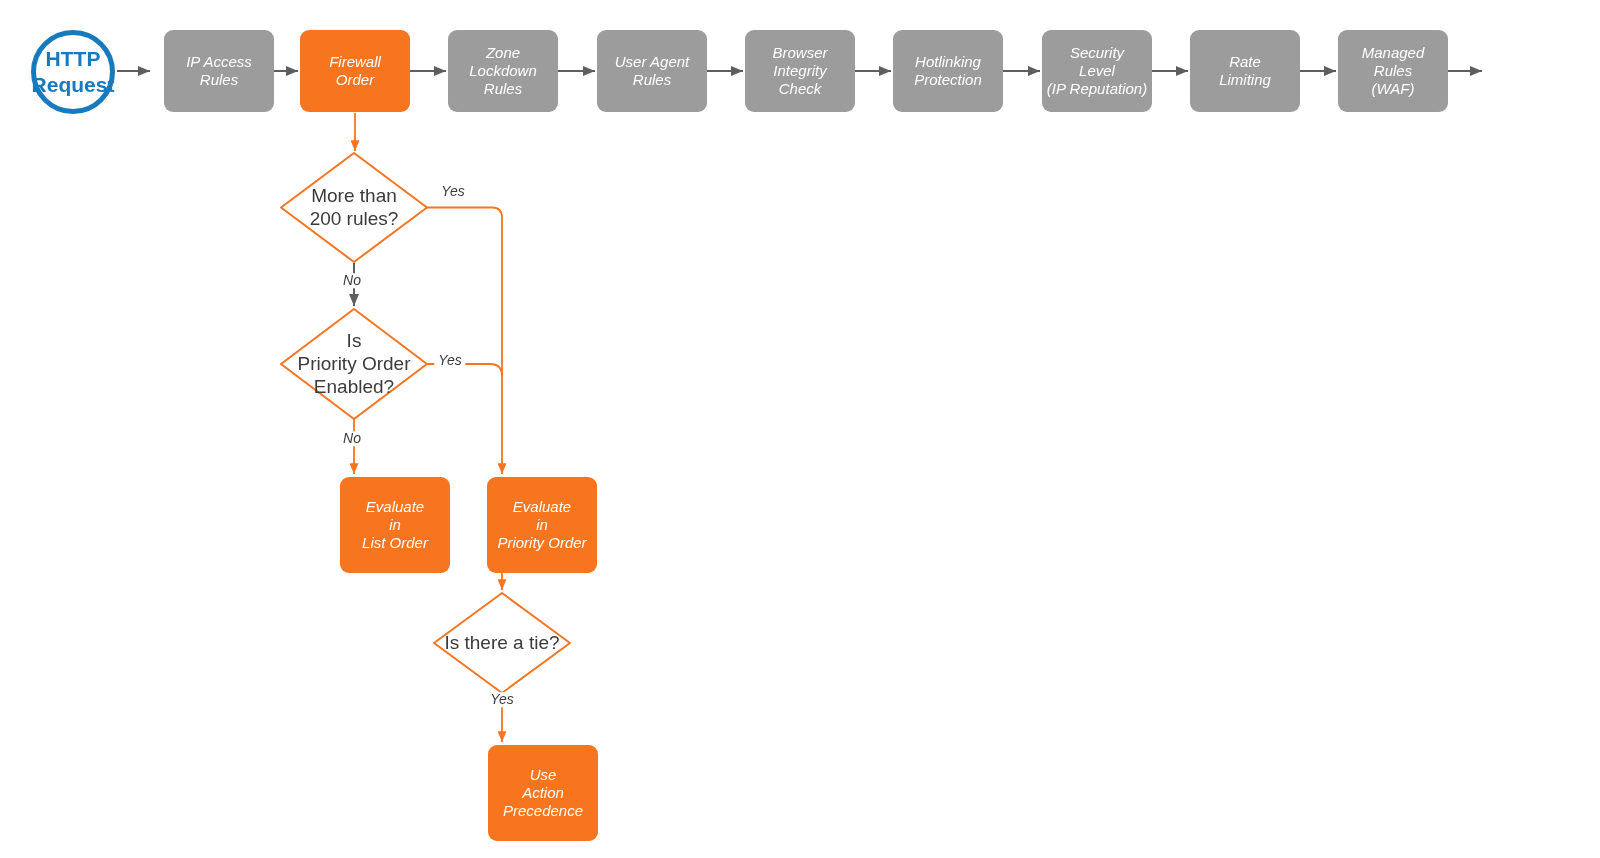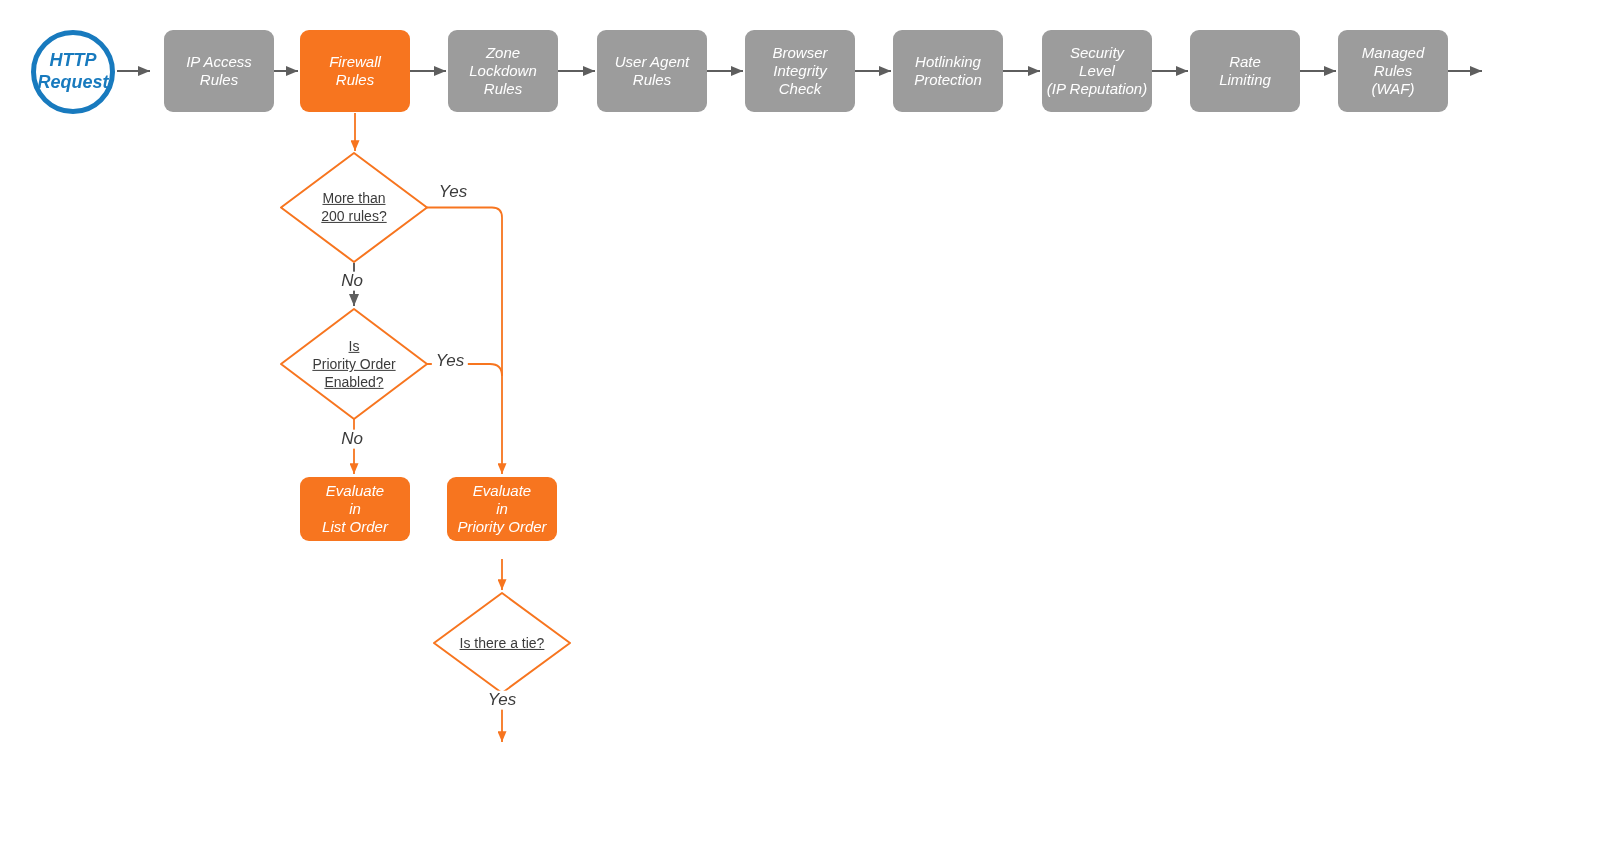--- a/index.html
+++ b/index.html
@@ -29,36 +29,36 @@
   .mk-orange{fill:var(--orange);}
 
   .node{position:absolute;display:flex;align-items:center;justify-content:center;text-align:center;}
   .lbl{white-space:pre-line;line-height:1.22;}
 
   .box{width:110px;height:82px;border-radius:9px;}
   .box .lbl{font-style:italic;font-size:15px;color:var(--text-light);}
   .box.gray{background:var(--gray-node);}
   .box.orange{background:var(--orange);}
 
-  .action{width:110px;height:64px;border-radius:9px;background:var(--orange);}
+  .action{width:110px;height:96px;border-radius:9px;background:var(--orange);margin-left:40px;}
   .action .lbl{font-style:italic;font-size:15px;color:var(--text-light);}
 
   .circle{width:84px;height:84px;border-radius:50%;}
-  .circle .lbl{font-style:italic;font-weight:bold;font-size:18px;}
+  .circle .lbl{font-weight:bold;font-size:21px;}
   .circle.start{background:#ffffff;border:5px solid var(--blue);}
   .circle.start .lbl{color:var(--blue);}
   .circle.end{background:var(--blue);}
   .circle.end .lbl{color:var(--text-light);}
 
   .diamond-text{position:absolute;transform:translate(-50%,-50%);text-align:center;}
-  .diamond-text .lbl{font-size:14px;color:var(--text-dark);text-decoration:underline;}
+  .diamond-text .lbl{font-size:19px;color:var(--text-dark);}
 
   .edge-label{
     position:absolute;transform:translate(-50%,-50%);
-    font-style:italic;font-size:17px;color:var(--text-dark);
+    font-style:italic;font-size:14px;color:var(--text-dark);
     background:var(--canvas-bg);padding:0 4px;line-height:1.1;
   }
 </style>
 </head>
 <body>
 
 <div class="canvas">
 
   <svg class="wires" viewBox="0 0 1600 858">
     <defs>
@@ -97,21 +97,21 @@
   <div class="node circle start" style="left:31px;top:30px;">
     <span class="lbl">HTTP
 Request</span>
   </div>
   <div class="node box gray" style="left:152px;top:30px;margin-left:12px;">
     <span class="lbl">IP Access
 Rules</span>
   </div>
   <div class="node box orange" style="left:300px;top:30px;">
     <span class="lbl">Firewall
-Rules</span>
+Order</span>
   </div>
   <div class="node box gray" style="left:448px;top:30px;">
     <span class="lbl">Zone
 Lockdown
 Rules</span>
   </div>
   <div class="node box gray" style="left:597px;top:30px;">
     <span class="lbl">User Agent
 Rules</span>
   </div>
@@ -155,20 +155,25 @@
   <div class="node action" style="left:300px;top:477px;">
     <span class="lbl">Evaluate
 in
 List Order</span>
   </div>
   <div class="node action" style="left:447px;top:477px;">
     <span class="lbl">Evaluate
 in
 Priority Order</span>
   </div>
+  <div class="node action" style="left:448px;top:745px;">
+    <span class="lbl">Use
+Action
+Precedence</span>
+  </div>
 
   <div class="edge-label" style="left:453px;top:192px;">Yes</div>
   <div class="edge-label" style="left:352px;top:281px;">No</div>
   <div class="edge-label" style="left:450px;top:361px;">Yes</div>
   <div class="edge-label" style="left:352px;top:439px;">No</div>
   <div class="edge-label" style="left:502px;top:700px;">Yes</div>
 
 </div>
 
 </body></html>

